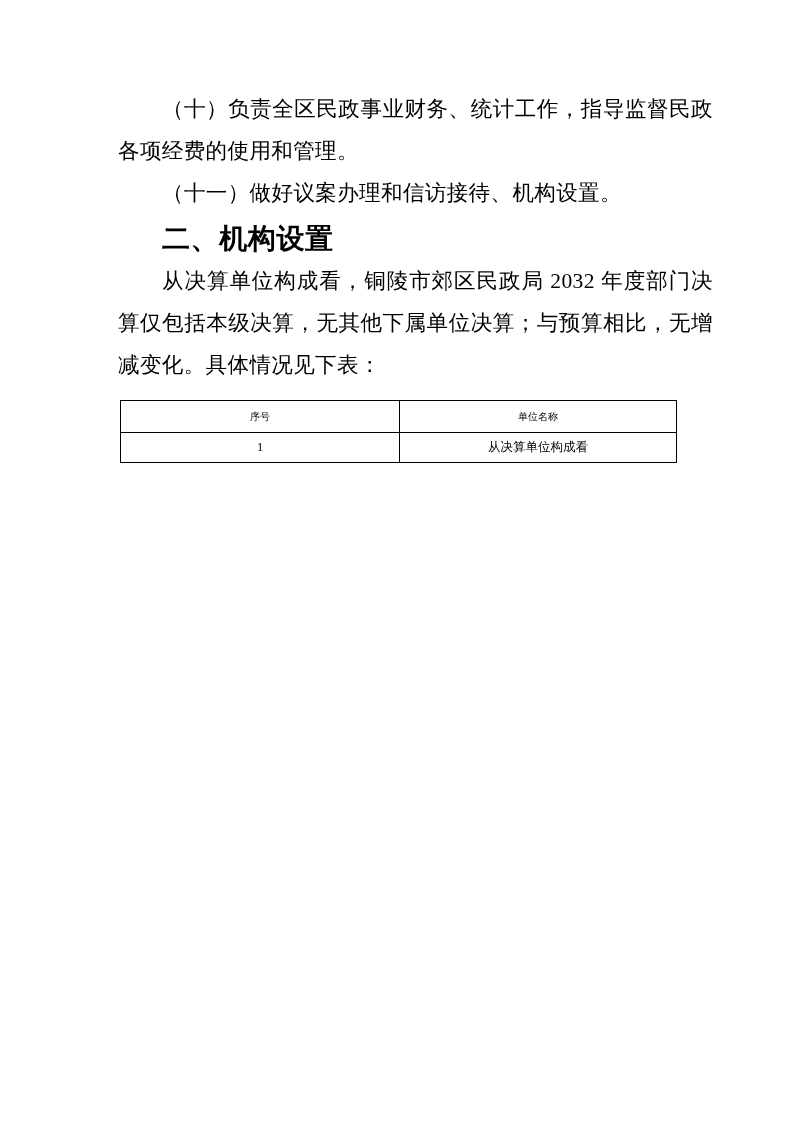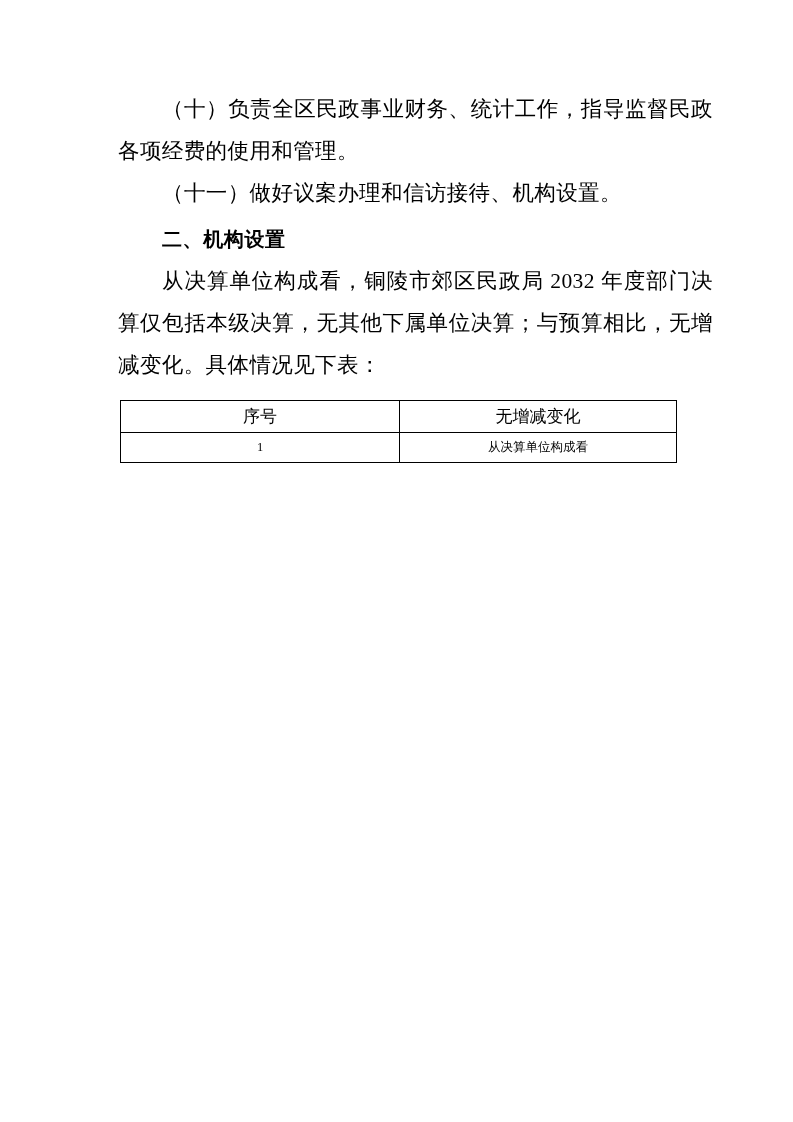--- a/index.html
+++ b/index.html
@@ -27,42 +27,42 @@
     line-height: 42px;
     text-align: justify;
     text-justify: inter-ideograph;
     text-indent: 44px;
     margin: 0;
     letter-spacing: 0.4px;
   }
   .heading {
     font-family: "Liberation Sans", sans-serif;
     font-weight: bold;
-    font-size: 20px;
+    font-size: 28px;
     line-height: 42px;
     margin: 0;
     text-indent: 44px;
     letter-spacing: 0.6px;
   }
   .para.tight {
     margin-top: 0;
   }
   .spacer-sm { height: 4px; }
   table.units {
     border-collapse: collapse;
     width: 556px;
     margin-top: 14px;
     margin-left: 2px;
     table-layout: fixed;
   }
   table.units td, table.units th {
     border: 1px solid #000000;
     font-family: "Liberation Sans", sans-serif;
     font-weight: normal;
-    font-size: 17px;
+    font-size: 10px;
     text-align: center;
     vertical-align: middle;
     height: 30px;
     padding: 0;
   }
   table.units col.c1 { width: 279px; }
   table.units col.c2 { width: 277px; }
   table.units tr.head td {
     height: 31px;
   }
@@ -91,21 +91,21 @@
   <p class="para">从决算单位构成看，铜陵市郊区民政局 2032 年度部门决算仅包括本级决算，无其他下属单位决算；与预算相比，无增减变化。具体情况见下表：</p>
 
   <table class="units">
     <colgroup>
       <col class="c1">
       <col class="c2">
     </colgroup>
     <tbody>
       <tr class="head">
         <td>序号</td>
-        <td>无增减变化</td>
+        <td>单位名称</td>
       </tr>
       <tr class="body">
         <td class="num">1</td>
         <td>从决算单位构成看</td>
       </tr>
     </tbody>
   </table>
 
 </div>
 

